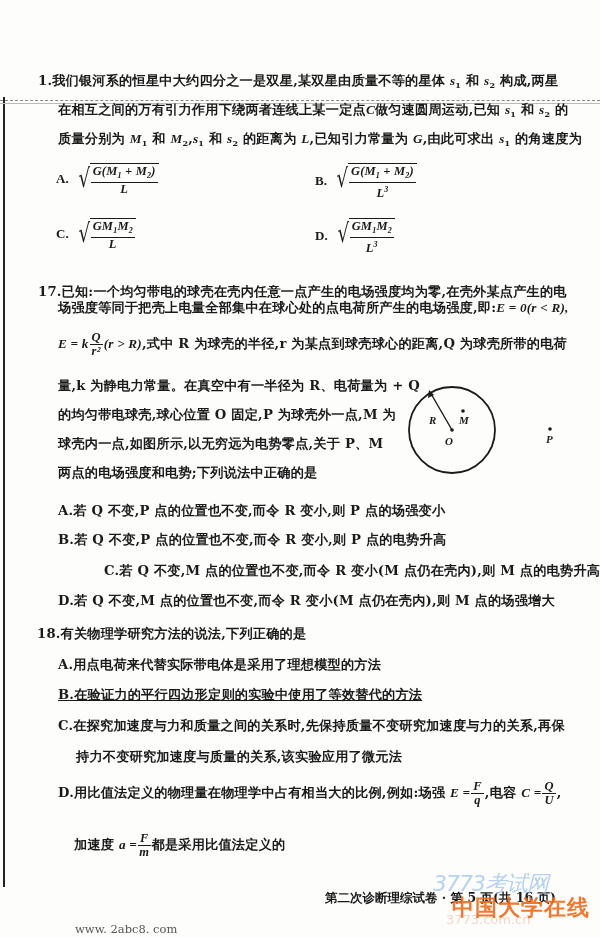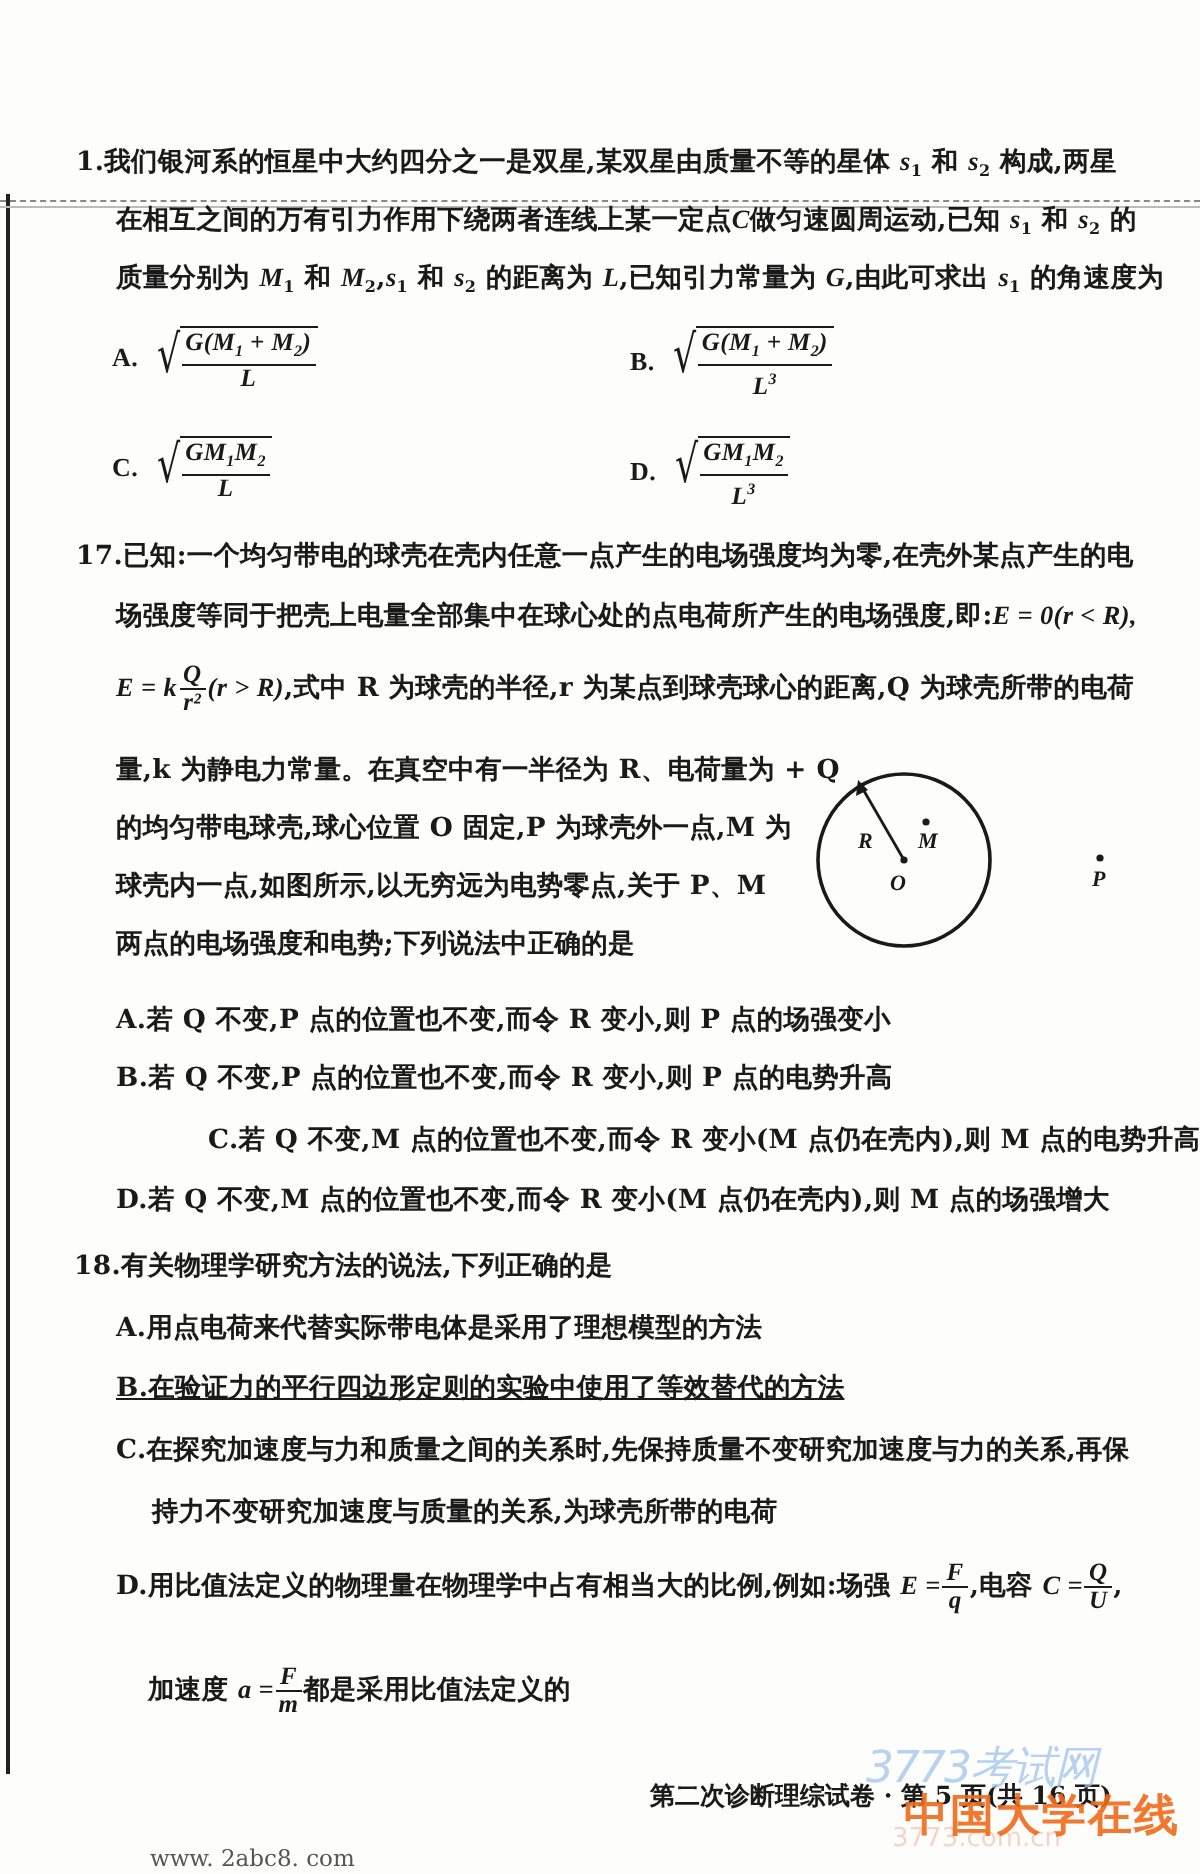--- a/index.html
+++ b/index.html
@@ -98,21 +98,21 @@
   <div class="line" style="left:315px; top:218px;">
     <span class="opt-label">D.</span>
     <span class="sqrt">
         <span class="rad">√</span>
         <span class="body"><span class="frac"><span class="num">GM<sub>1</sub>M<sub>2</sub></span><span class="den">L<sup>3</sup></span></span></span>
       </span>
   </div>
 </div>
 
 <div>
-  <div class="line" style="left:38px; top:270px;">
+  <div class="line" style="left:38px; top:283px;">
     <span>17.</span><span>已知:一个均匀带电的球壳在壳内任意一点产生的电场强度均为零,在壳外某点产生的电</span>
   </div>
   <div class="line" style="left:58px; top:299px;">
     <span>场强度等同于把壳上电量全部集中在球心处的点电荷所产生的电场强度,即:</span><span class="it">E = 0(r &lt; R),</span>
   </div>
   <div class="line" style="left:58px; top:331px;">
     <span class="it">E = k</span><span class="frac"><span class="num">Q</span><span class="den">r²</span></span><span class="it">(r &gt; R)</span><span>,式中 R 为球壳的半径,r 为某点到球壳球心的距离,Q 为球壳所带的电荷</span>
   </div>
   <div class="line" style="left:58px; top:377px;">量,k 为静电力常量。在真空中有一半径为 R、电荷量为 + Q</div>
   <div class="line" style="left:58px; top:406px;">的均匀带电球壳,球心位置 O 固定,P 为球壳外一点,M 为</div>
@@ -138,21 +138,21 @@
   <div class="line" style="left:58px; top:592px;">D.若 Q 不变,M 点的位置也不变,而令 R 变小(M 点仍在壳内),则 M 点的场强增大</div>
 </div>
 
 <div>
   <div class="line" style="left:37px; top:625px;">
     <span>18.</span><span>有关物理学研究方法的说法,下列正确的是</span>
   </div>
   <div class="line" style="left:58px; top:656px;">A.用点电荷来代替实际带电体是采用了理想模型的方法</div>
   <div class="line" style="left:58px; top:686px;text-decoration:underline;">B.在验证力的平行四边形定则的实验中使用了等效替代的方法</div>
   <div class="line" style="left:58px; top:717px;">C.在探究加速度与力和质量之间的关系时,先保持质量不变研究加速度与力的关系,再保</div>
-  <div class="line" style="left:76px; top:748px;">持力不变研究加速度与质量的关系,为球壳所带的电荷</div>
+  <div class="line" style="left:76px; top:748px;">持力不变研究加速度与质量的关系,该实验应用了微元法</div>
   <div class="line" style="left:58px; top:780px;">
     <span>D.用比值法定义的物理量在物理学中占有相当大的比例,例如:场强</span>
     <span class="it">E =</span><span class="frac"><span class="num">F</span><span class="den">q</span></span><span>,电容</span>
     <span class="it">C =</span><span class="frac"><span class="num">Q</span><span class="den">U</span></span><span>,</span>
   </div>
   <div class="line" style="left:74px; top:832px;">
     <span>加速度</span>
     <span class="it">a =</span><span class="frac"><span class="num">F</span><span class="den">m</span></span><span>都是采用比值法定义的</span>
   </div>
 </div>

